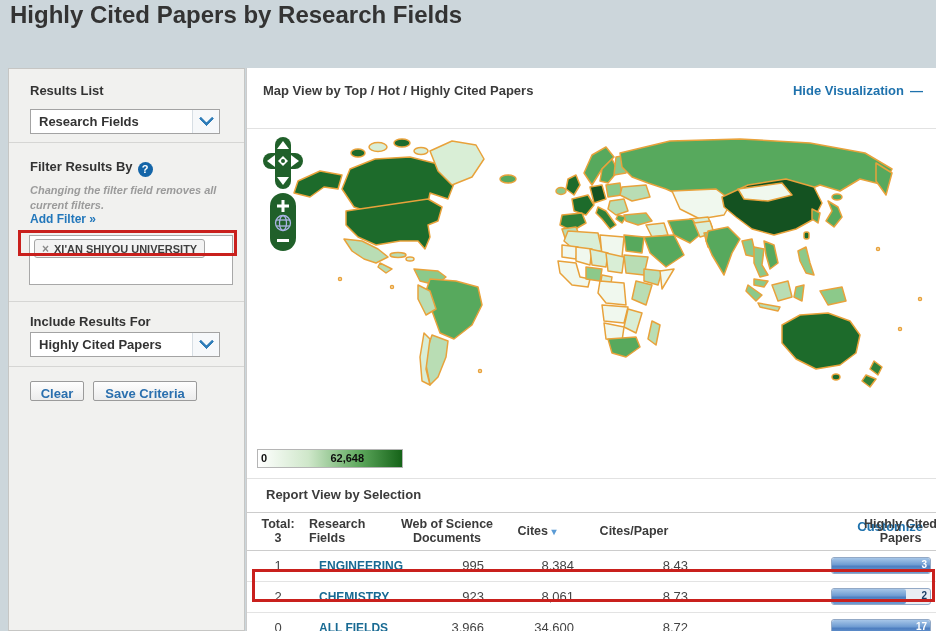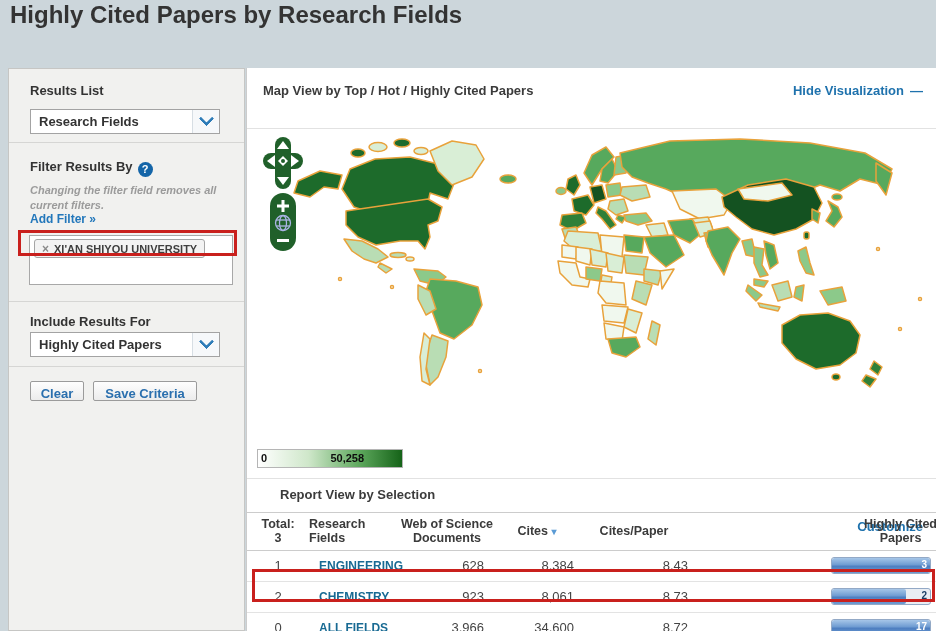--- a/index.html
+++ b/index.html
@@ -41,21 +41,21 @@
 
   #pan-control{position:absolute;left:16px;top:69px;cursor:pointer;}
   #zoom-control{position:absolute;left:23px;top:125px;cursor:pointer;}
   #world-map{position:absolute;left:33px;top:61px;}
 
   #legend{position:absolute;left:10px;top:381px;width:146px;height:19px;border:1px solid #b5b5b5;box-sizing:border-box;
           background:linear-gradient(90deg,#ffffff 0%,#cfe7ca 35%,#5fa95e 70%,#156318 100%);}
   #legend .lmin{position:absolute;left:3px;top:2px;font-size:11px;font-weight:bold;color:#111;}
   #legend .lmax{position:absolute;left:62%;top:2px;transform:translateX(-50%);font-size:11px;font-weight:bold;color:#0d0d0d;}
 
-  #report-title{position:absolute;left:19px;top:419px;font-size:13px;font-weight:bold;color:#3b3b3b;margin-left:14px;}
+  #report-title{position:absolute;left:19px;top:419px;font-size:13px;font-weight:bold;color:#3b3b3b;}
   #customize-link{position:absolute;right:13px;top:419px;font-size:13px;font-weight:bold;color:#1f72ad;cursor:pointer;margin-top:32px;}
 
   
   #report-table{position:absolute;left:0;top:444px;width:690px;border-collapse:collapse;table-layout:fixed;}
   #report-table th{border-top:1px solid #ccc;border-bottom:1px solid #ccc;font-size:12.5px;color:#3b3b3b;
                    font-weight:bold;padding:4px 0;height:26px;vertical-align:middle;white-space:pre-line;line-height:1.15;}
   #report-table td{font-size:13px;color:#444;height:28px;border-bottom:1px solid #e3e3e3;vertical-align:middle;}
   .c-rank{width:62px;text-align:center;}
   .c-field{width:88px;text-align:left;padding-left:10px;white-space:nowrap;}
   .c-docs{width:100px;text-align:center;}
@@ -269,21 +269,21 @@
       <circle cx="200" cy="242" r="1.5" fill="none"></circle>
       <circle cx="60" cy="150" r="1.5" fill="none"></circle>
       <circle cx="112" cy="158" r="1.5" fill="none"></circle>
       <circle cx="620" cy="200" r="1.5" fill="none"></circle>
       <circle cx="640" cy="170" r="1.5" fill="none"></circle>
       <circle cx="598" cy="120" r="1.5" fill="none"></circle>
     </svg>
 
     <div id="legend">
       <span class="lmin">0</span>
-      <span class="lmax">50,258</span>
+      <span class="lmax">62,648</span>
     </div>
 
     <div class="hsep" style="top:410px;"></div>
 
     <div id="report-title">Report View by Selection</div>
     <div id="customize-link">Customize</div>
 
     <table id="report-table">
       <thead>
         <tr>
@@ -294,21 +294,21 @@
           <th class="c-cites"><span>Cites</span> <span class="sort-arrow">▾</span></th>
           <th class="c-cpp">Cites/Paper</th>
           <th class="c-hcp"><span class="hcp-head">Highly Cited
 Papers</span></th>
         </tr>
       </thead>
       <tbody>
         <tr>
           <td class="c-rank">1</td>
           <td class="c-field"><span class="field-link">ENGINEERING</span></td>
-          <td class="c-docs">628</td>
+          <td class="c-docs">995</td>
           <td class="c-cites">8,384</td>
           <td class="c-cpp">8.43</td>
           <td class="c-hcp">
             <div class="bar-track">
               <div class="bar-fill" style="width: 100%;"></div>
               <span class="bar-val on-fill">3</span>
             </div>
           </td>
         </tr>
         <tr>

